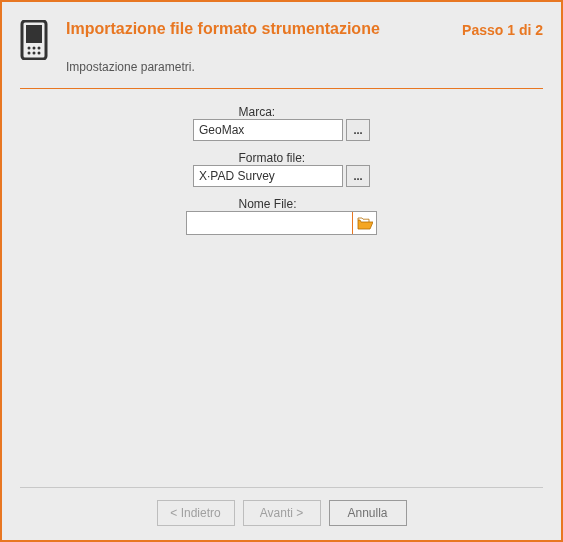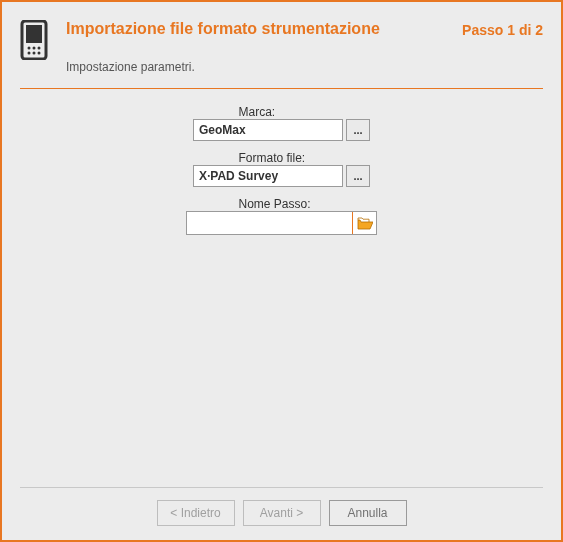--- a/index.html
+++ b/index.html
@@ -75,21 +75,20 @@
 }
 .field {
   width: 150px;
   height: 22px;
   border: 1px solid #9a9a9a;
   background: #fff;
   font-size: 12px;
   padding: 0 5px;
   line-height: 20px;
   color: #333;
-  font-weight: bold;
 }
 .browse-btn {
   width: 24px;
   height: 22px;
   border: 1px solid #9a9a9a;
   background: #eaeaea;
   margin-left: 3px;
   display: flex;
   align-items: center;
   justify-content: center;
@@ -189,21 +188,21 @@
 
     <div class="row">
       <div class="label">Formato file:</div>
       <div class="field-group">
         <input class="field" type="text" readonly="" value="X∙PAD Survey" style="">
         <div class="browse-btn">...</div>
       </div>
     </div>
 
     <div class="row">
-      <div class="label">Nome Passo:</div>
+      <div class="label">Nome File:</div>
       <div class="file-row" style="flex:1 1 auto;">
         <div class="file-input-wrap">
           <input class="file-field" type="text" value="" style="">
           <div class="folder-btn">
             <svg width="16" height="13" viewBox="0 0 16 13">
               <path d="M1 3 L1 12 L13 12 L16 5 L4 5 L3 3 Z" fill="#f5a623" stroke="#b56d00" stroke-width="0.8"></path>
               <path d="M1 3 L1 1 L5 1 L6 2.2 L12 2.2 L12 5" fill="none" stroke="#b56d00" stroke-width="0.8"></path>
             </svg>
           </div>
         </div>

